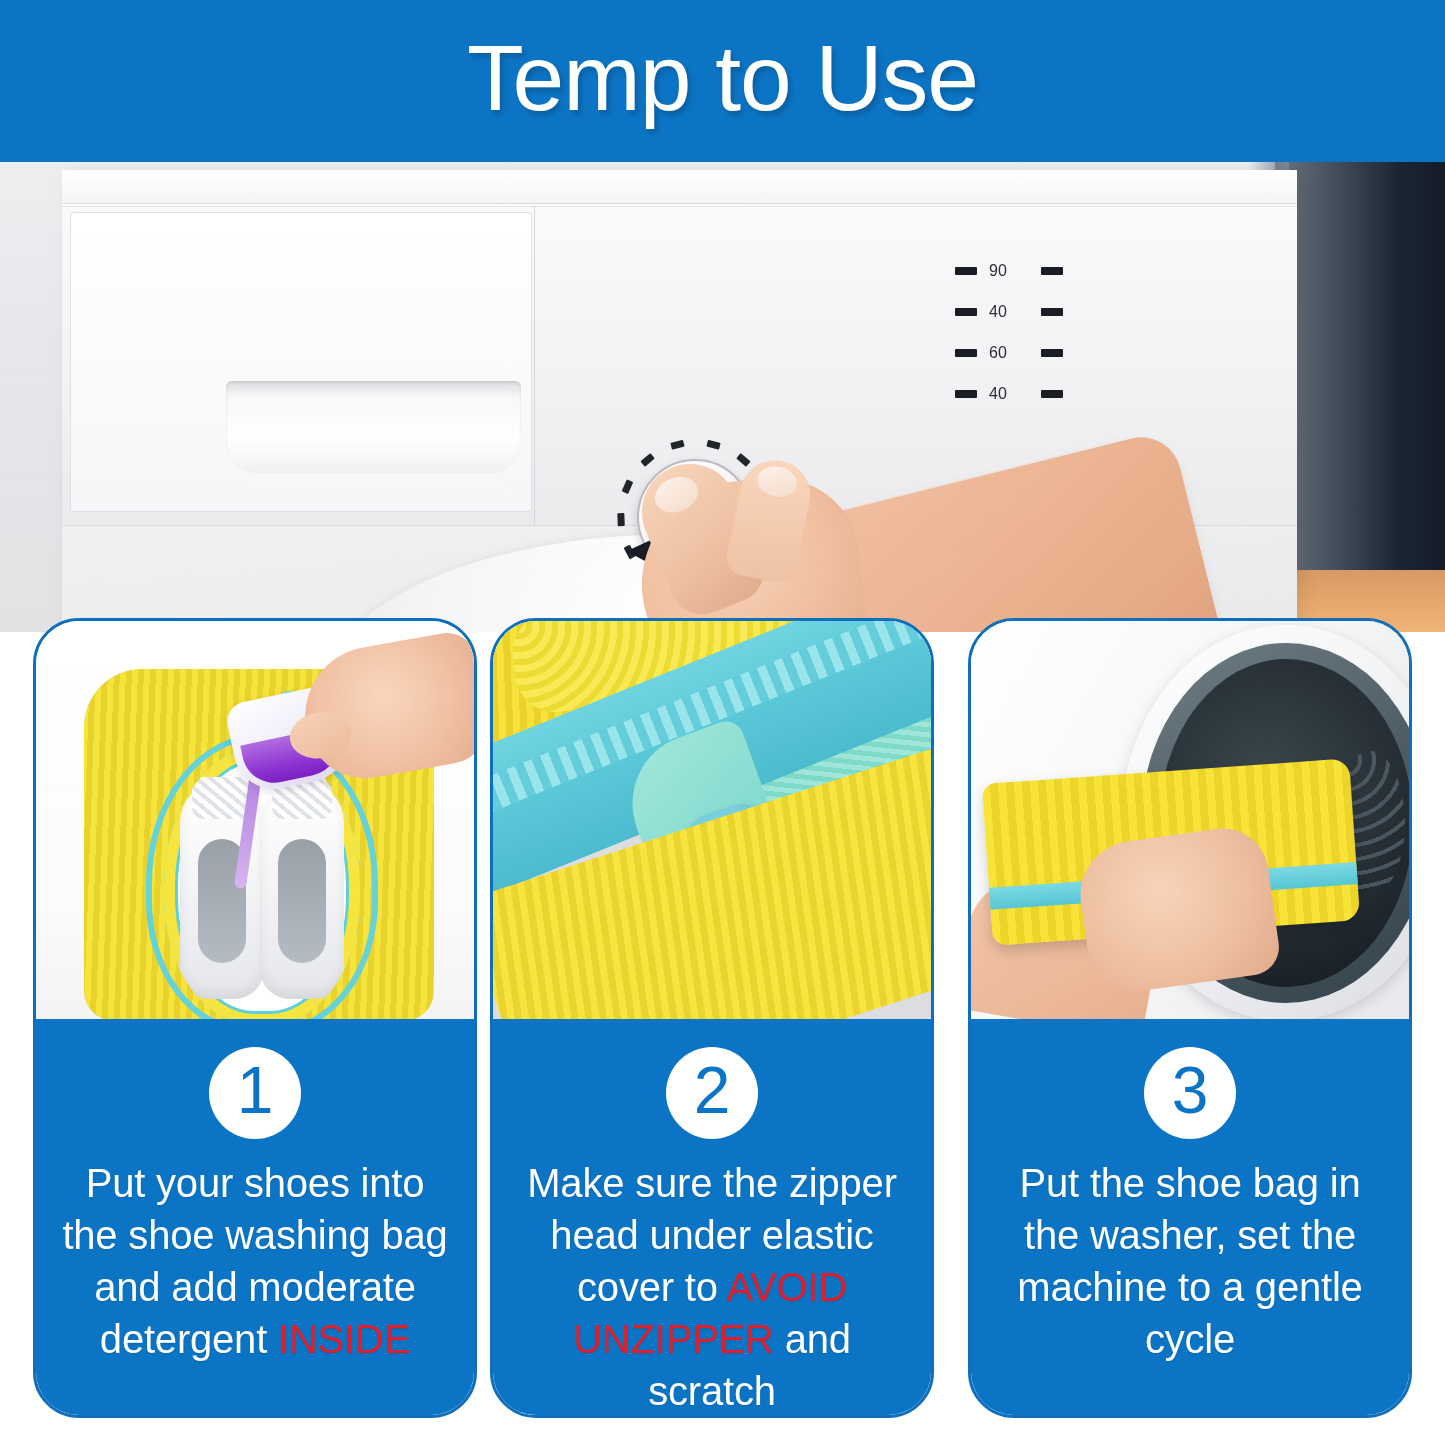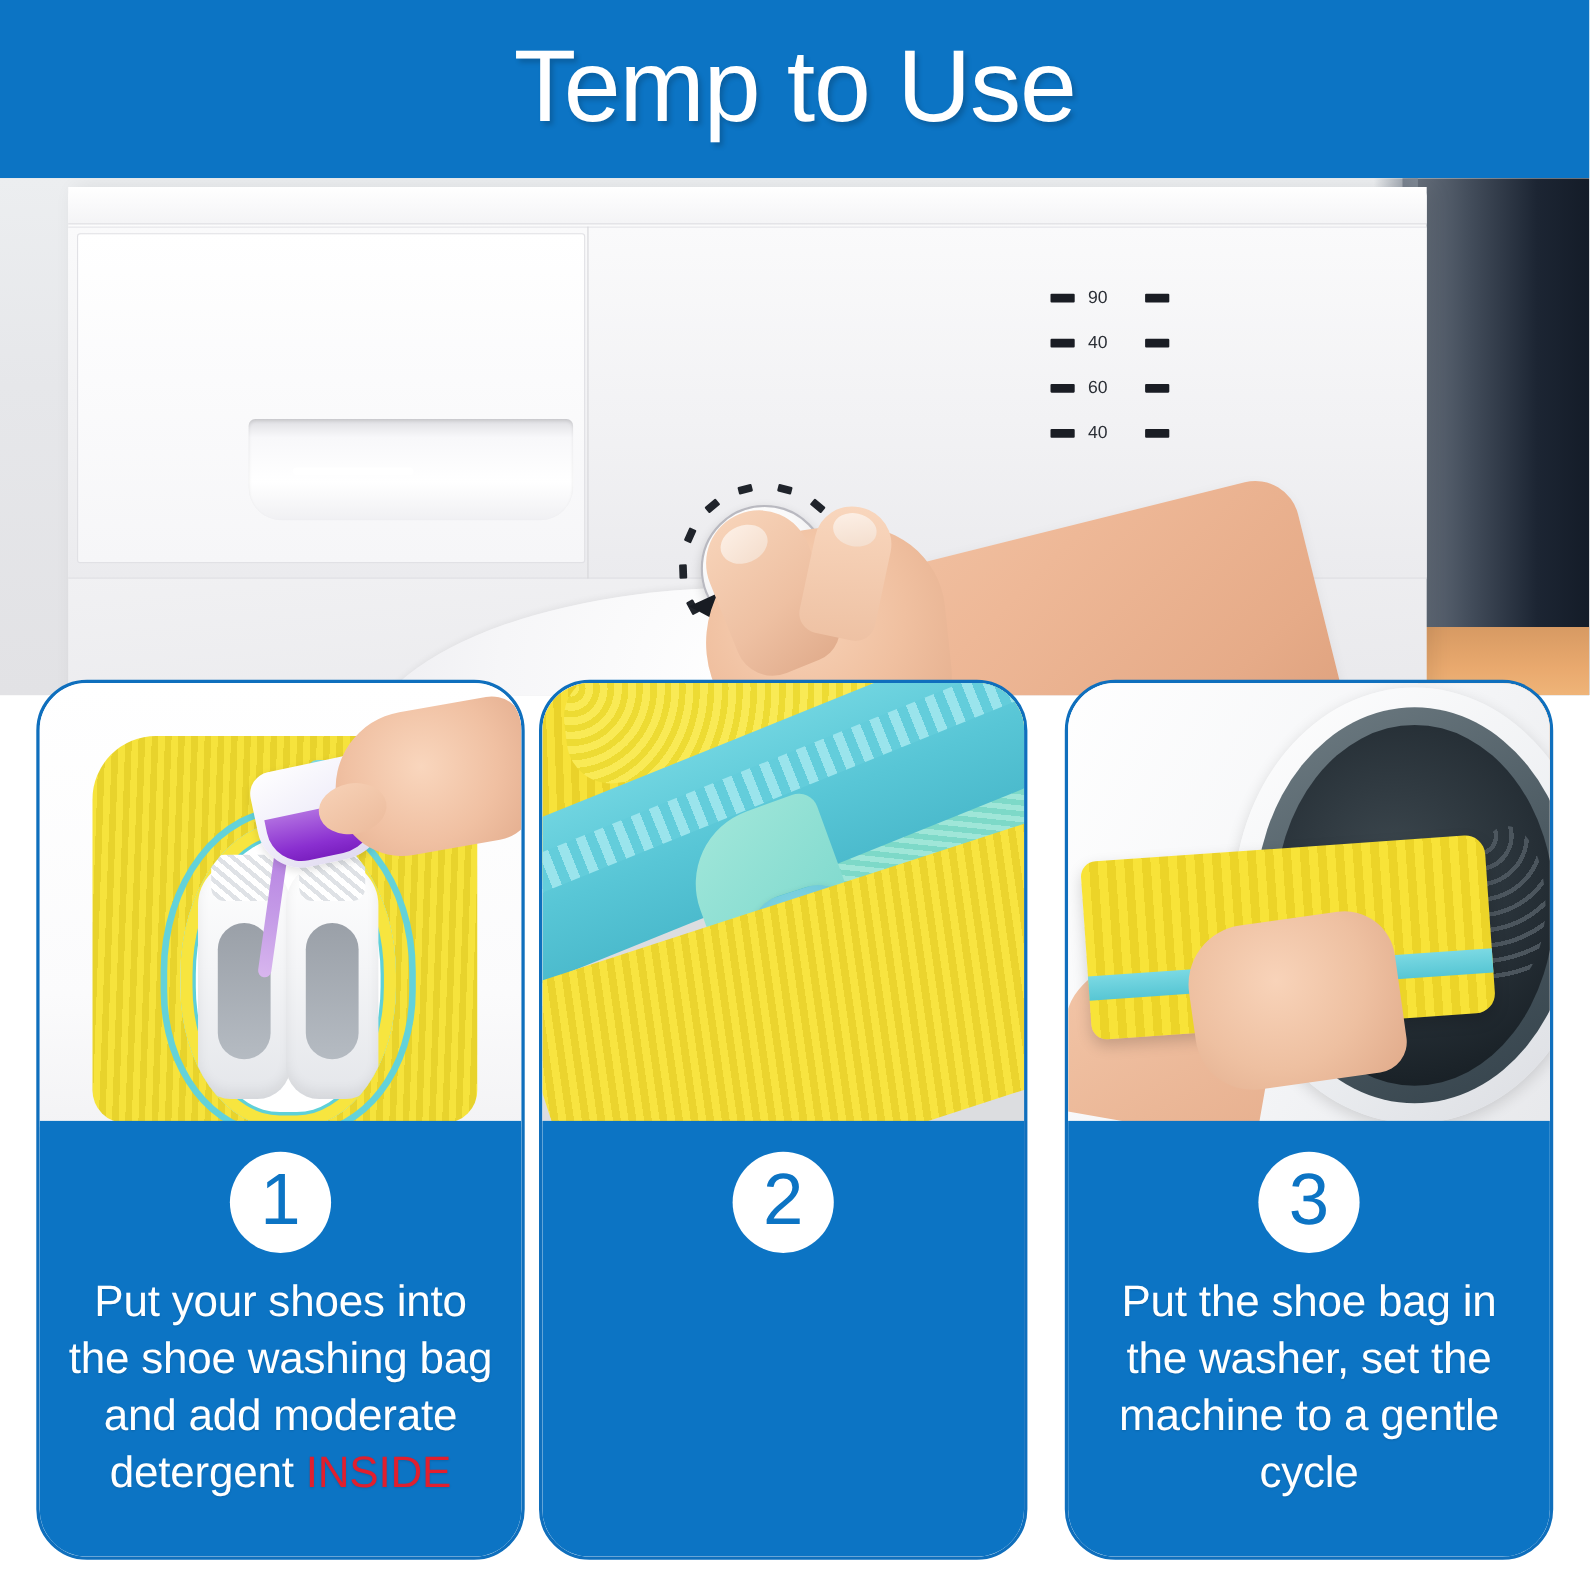--- a/index.html
+++ b/index.html
@@ -526,20 +526,23 @@
         <div class="p2-zip-band"></div>
         <div class="p2-zip-teeth"></div>
         <div class="p2-cover"></div>
         <div class="p2-slider"></div>
         <div class="p2-yellow-bottom"></div>
       </div>
     </div>
     <div class="card-text">
       <div class="step-badge">
         <span>2</span>
+      </div>
+      <div class="step-caption">
+        <span>Make sure the  zipper head under elastic cover to </span><span class="emph">AVOID UNZIPPER</span><span> and scratch</span>
       </div>
     </div>
   </div>
 
   <div class="card card-3">
     <div class="card-photo">
       <div class="p3-bg">
         <div class="p3-orange"></div>
         <div class="p3-machine"></div>
         <div class="p3-door-outer">

